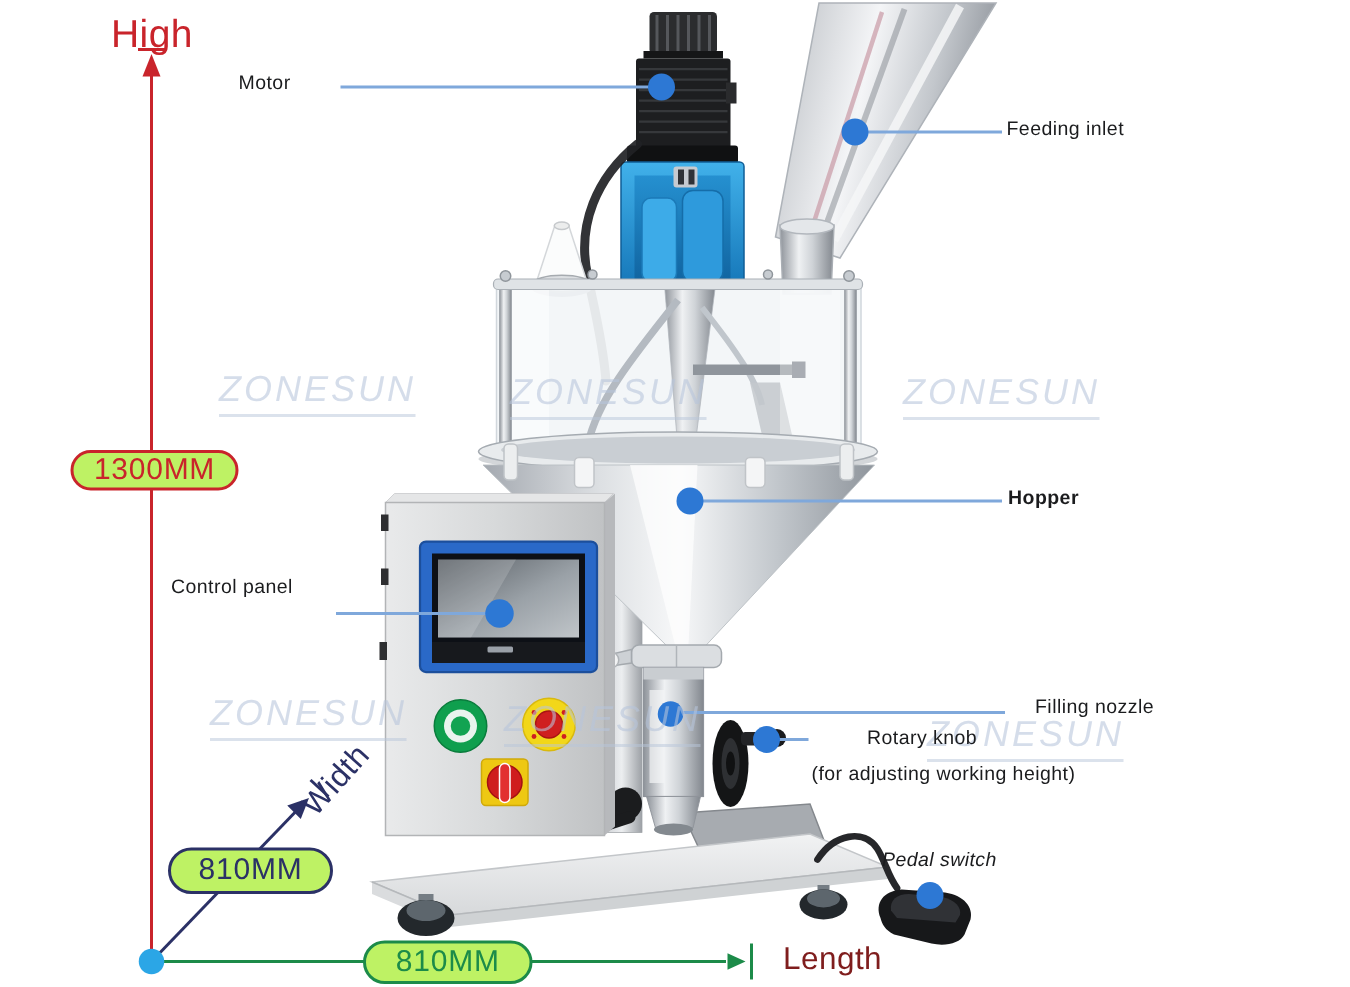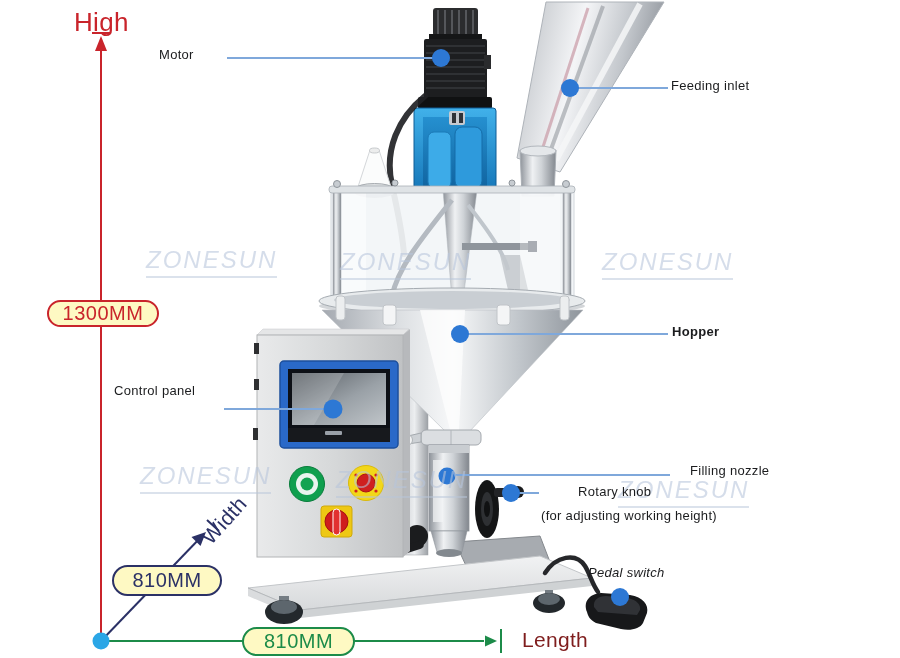--- a/index.html
+++ b/index.html
@@ -3,21 +3,21 @@
 <meta charset="utf-8">
 <style>
   html,body{margin:0;padding:0;background:#fff;}
   #stage{position:relative;width:900px;height:658px;background:#ffffff;overflow:hidden;
          font-family:"Liberation Sans", sans-serif;}
   #art{position:absolute;left:0;top:0;}
   .lbl{position:absolute;font-size:13px;color:#1b1c1e;letter-spacing:.3px;white-space:nowrap;}
   .red{color:#c9242b;}
   .green{color:#7f1d1d;margin-left:16px;}
   .navy{color:#2b3166;}
-  .pill{position:absolute;box-sizing:border-box;background:#fef9c3;text-align:center;
+  .pill{position:absolute;box-sizing:border-box;background:#bef264;text-align:center;
         font-size:20px;letter-spacing:.5px;white-space:nowrap;}
   .pill.red-pill{border:2px solid #c9242b;color:#c9242b;border-radius:15px;}
   .pill.navy-pill{border:2px solid #2b3166;color:#2b3166;border-radius:17px;}
   .pill.green-pill{border:2px solid #1c8b49;color:#1c8b49;border-radius:15px;}
   .wm{position:absolute;font-style:italic;font-size:24px;letter-spacing:2px;
       color:rgba(183,197,218,.58);border-bottom:2px solid rgba(183,197,218,.5);
       padding-bottom:2px;white-space:nowrap;}
   #high-label{left:74px;top:7px;font-size:26px;}
   #motor-label{left:159px;top:47px;}
   #feeding-inlet-label{left:671px;top:78px;}

